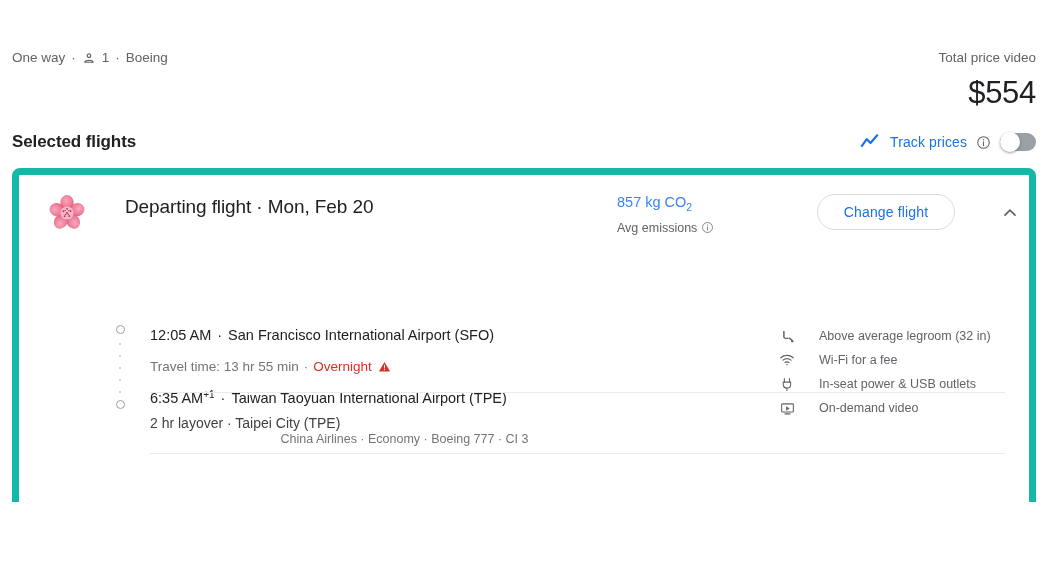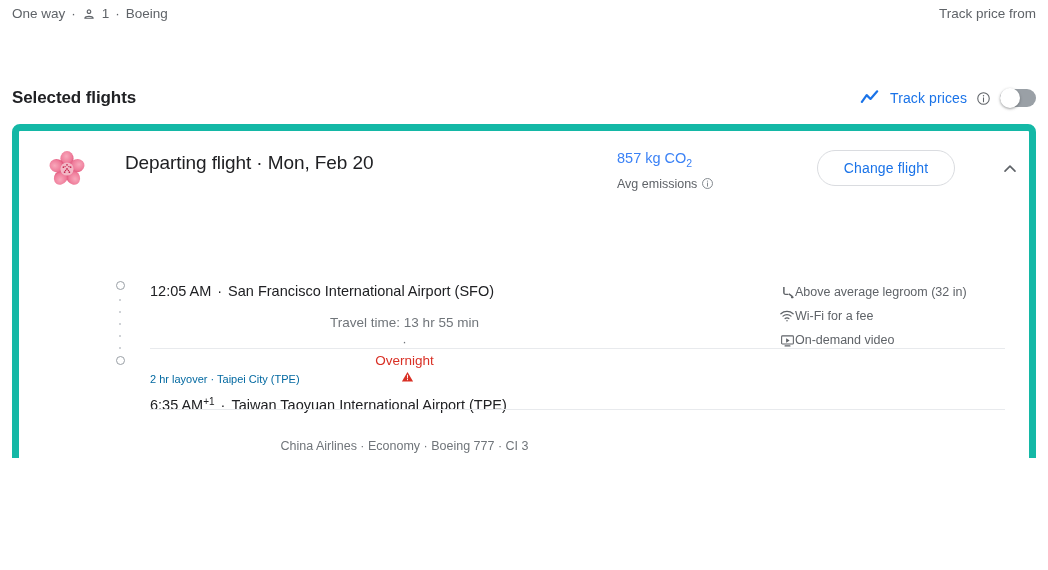--- a/index.html
+++ b/index.html
@@ -4,21 +4,21 @@
 <style>
   * { box-sizing: border-box; }
   html, body {
     margin: 0; padding: 0;
     width: 1048px; height: 570px;
     background: #ffffff;
     font-family: "Liberation Sans", sans-serif;
     color: #202124;
     -webkit-font-smoothing: antialiased;
   }
-  .page { position: relative; width: 1048px; height: 458px; overflow: hidden; }
+  .page { position: relative; width: 1048px; height: 458px; overflow: hidden; margin-top: 44px; }
 
   
   .top { position: absolute; left: 12px; top: 6px; right: 12px; }
   .trip-meta {
     display: flex; align-items: center; gap: 5px;
     font-size: 13.5px; color: #5f6368; line-height: 16px;
   }
   .trip-meta .dot { color: #5f6368; padding: 0 1px; }
   .person-icon { display: inline-flex; align-items: center; margin-right: 1px; }
   .route {
@@ -121,44 +121,44 @@
 
   .seg-left { padding-left: 131px; padding-top: 0; width: 640px; }
   .row-time {
     font-size: 14.5px; color: #202124; line-height: 20px;
     display: flex; align-items: baseline; gap: 0;
   }
   .row-time .sup { font-size: 10px; vertical-align: super; line-height: 0; position: relative; top: -5px; }
   .row-sep { color: #202124; padding: 0 6px; }
   .row-travel {
     font-size: 13.5px; color: #70757a; line-height: 19px;
-    display: flex; align-items: center; flex-direction: column;
+    display: flex; align-items: center;
   }
   .overnight { color: #d93025; }
   .warn-icon { display: inline-flex; align-items: center; margin-left: 6px; }
   .row-airline {
     font-size: 12.5px; color: #70757a; line-height: 18px;
   }
 
   .amenities {
     position: absolute; left: 760px; top: 0; width: 260px;
   }
   .amenity {
-    display: flex; align-items: center; gap: 0;
+    display: flex; align-items: center; gap: 24px;
     font-size: 12.5px; color: #5f6368; line-height: 24px; height: 24px;
   }
   .amenity .am-icon { width: 16px; display: flex; align-items: center; justify-content: center; flex: none; }
   .amenity .am-text { display: flex; align-items: center; gap: 5px; }
 
   .divider {
     position: absolute; left: 131px; right: 24px; height: 1px; background: #e8eaed;
   }
   .layover {
     position: absolute; left: 131px;
-    font-size: 11px; color: #0369a1; line-height: 19px; text-align: center;
+    font-size: 14px; color: #404040; line-height: 19px; text-align: center;
   }
 </style>
 </head>
 <body>
 
 <div class="page">
 
   <div class="top">
 
     <div class="trip-meta">
@@ -170,21 +170,22 @@
           <path d="M4 19v1h16v-1c0-2.5-4-4-8-4s-8 1.5-8 4zm2.2-.6c.6-.8 3-1.4 5.8-1.4s5.2.6 5.8 1.4H6.2z"></path>
         </svg>
       </span>
       <span>1</span>
       <span class="dot">·</span>
       <span>Boeing</span>
     </div>
 
 
     <div class="price-block">
-      <div class="price-label">Track price from</div>
+      <div class="price-label">Total price video</div>
+      <div class="price-value">$554</div>
     </div>
   </div>
 
   <div class="sel-bar">
     <div class="sel-title">Selected flights</div>
 
     <div class="track-wrap">
       <span class="trend-icon">
         <svg width="21" height="16" viewBox="0 0 22 16" fill="none" stroke="#1a73e8" stroke-width="2.3" stroke-linecap="round" stroke-linejoin="round">
           <path d="M2 12L7 5l4 4 7-8"></path>
@@ -317,20 +318,30 @@
               <path d="M2.8 8.6C5.3 6.4 8.5 5.2 12 5.2s6.7 1.2 9.2 3.4"></path>
               <path d="M6 12.2c1.7-1.5 3.8-2.3 6-2.3s4.3.8 6 2.3"></path>
               <path d="M9.2 15.8c.8-.7 1.8-1.1 2.8-1.1s2 .4 2.8 1.1"></path>
               <circle cx="12" cy="19.1" r="1.1" fill="#5f6368" stroke="none"></circle>
             </svg>
           </span>
           <span class="am-text">Wi-Fi for a fee</span>
         </div>
         <div class="amenity">
           <span class="am-icon">
+            <svg width="13" height="15" viewBox="0 0 18 24" fill="none" stroke="#5f6368" stroke-width="1.7">
+              <path d="M4 2.5v5.2M12.2 2.5v5.2" stroke-linecap="round"></path>
+              <path d="M2.2 8.2h11.8v3.6c0 3.3-2.6 5.9-5.9 5.9s-5.9-2.6-5.9-5.9V8.2z"></path>
+              <path d="M8.1 17.9v3.6" stroke-linecap="round"></path>
+            </svg>
+          </span>
+          <span class="am-text">In-seat power &amp; USB outlets</span>
+        </div>
+        <div class="amenity">
+          <span class="am-icon">
             <svg width="15" height="15" viewBox="0 0 24 24" fill="none" stroke="#5f6368" stroke-width="1.7">
               <rect x="2.6" y="4.6" width="18.8" height="13" rx="1.4"></rect>
               <path d="M9.8 8.4l5.6 3.6-5.6 3.6z" fill="#5f6368" stroke="none"></path>
               <path d="M8 20.6h8" stroke-linecap="round"></path>
             </svg>
           </span>
           <span class="am-text">On-demand video</span>
         </div>
       </div>
     </div>

